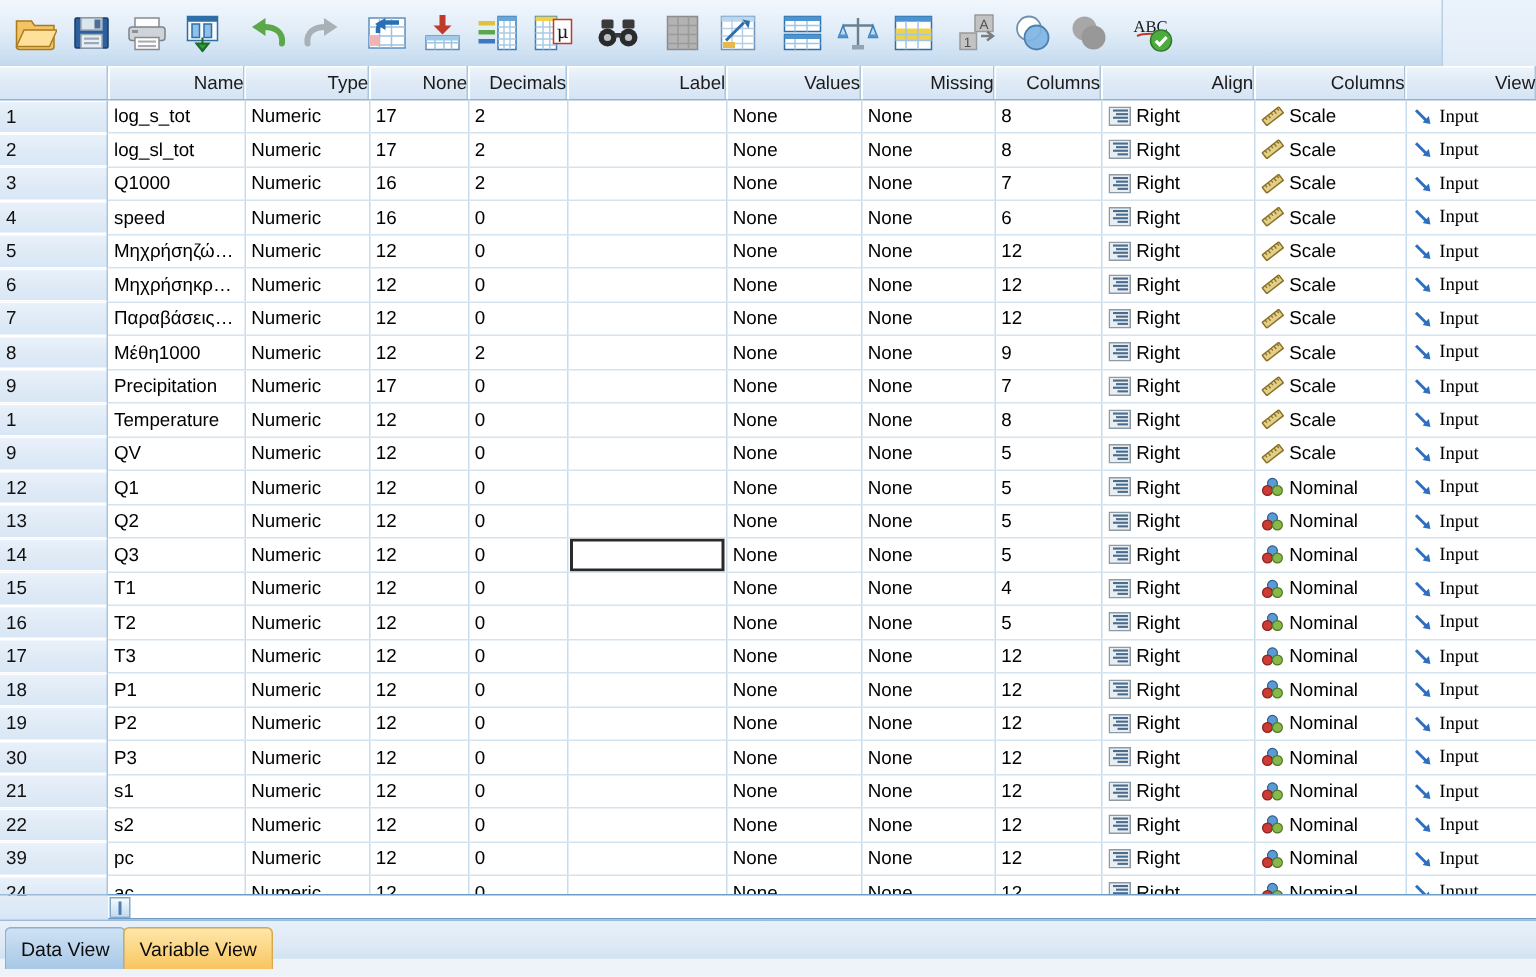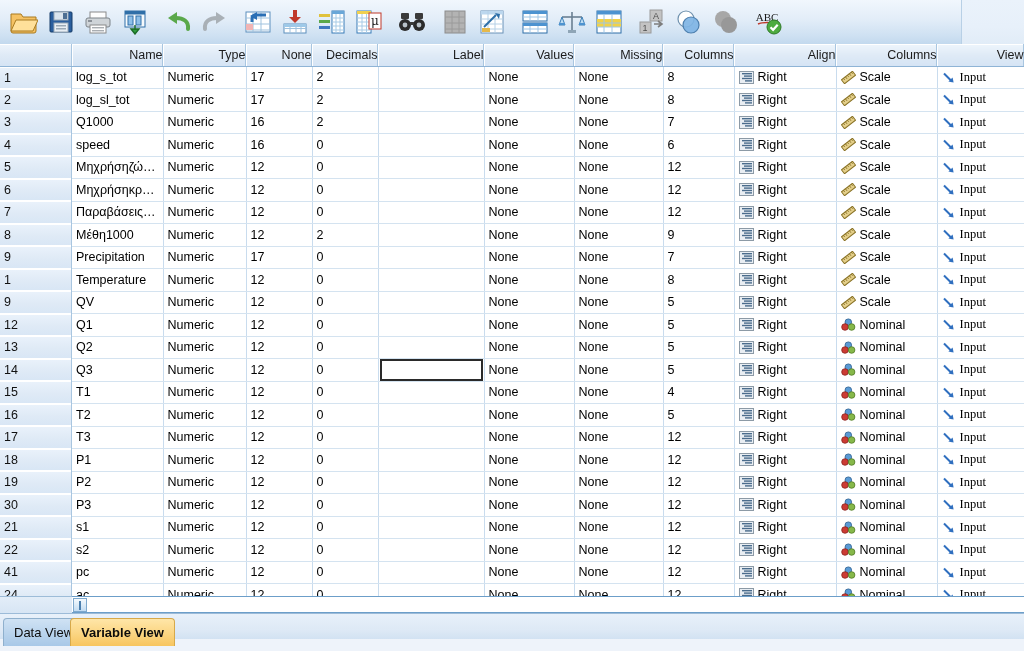--- a/index.html
+++ b/index.html
@@ -148,25 +148,25 @@
     border: 1px solid #9ab4cc;
     border-bottom: none;
     color: #0c0c0c;
   }
   #tab-data {
     left: 3px;
     background: linear-gradient(to bottom,#cfe2f4 0%,#b7d2ec 60%,#a8c8e7 100%);
     border-color: #8fb0cd;
   }
   #tab-variable {
-    left: 70px;
+    left: 82px;
     background: linear-gradient(to bottom,#ffe6a8 0%,#fbd582 55%,#f7c55f 100%);
     border-color: #cfa martinez;
     border-color: #d7a94a;
-    font-weight: bold;
+    font-weight: normal;
   }
   #tabbar-bottomline {
     position:absolute; left:0; bottom:0; width:1024px; height:10px;
     background: linear-gradient(to bottom,#dfeaf6 0%,#d2e2f2 100%);
   }
 </style>
 </head>
 <body>
 
 <div id="toolbar">
@@ -1382,21 +1382,21 @@
             <span class="withicon">
               <span class="ico"><svg width="14" height="13" viewBox="0 0 14 13">
                   <path d="M2 2.5 L10 10.5" stroke="#2f6fbf" stroke-width="2"></path>
                   <path d="M11.6 11.6 L6.4 10.6 L10.6 6.4 Z" fill="#2f6fbf"></path>
                 </svg></span>
               <span class="lbl">Input</span>
             </span>
           </td>
         </tr>
         <tr>
-          <td class="rownum">41</td>
+          <td class="rownum">39</td>
           <td class="cell">pc</td>
           <td class="cell">Numeric</td>
           <td class="cell">12</td>
           <td class="cell">0</td>
           <td class="cell"></td>
           <td class="cell">None</td>
           <td class="cell">None</td>
           <td class="cell">12</td>
           <td class="cell">
             <span class="withicon">

